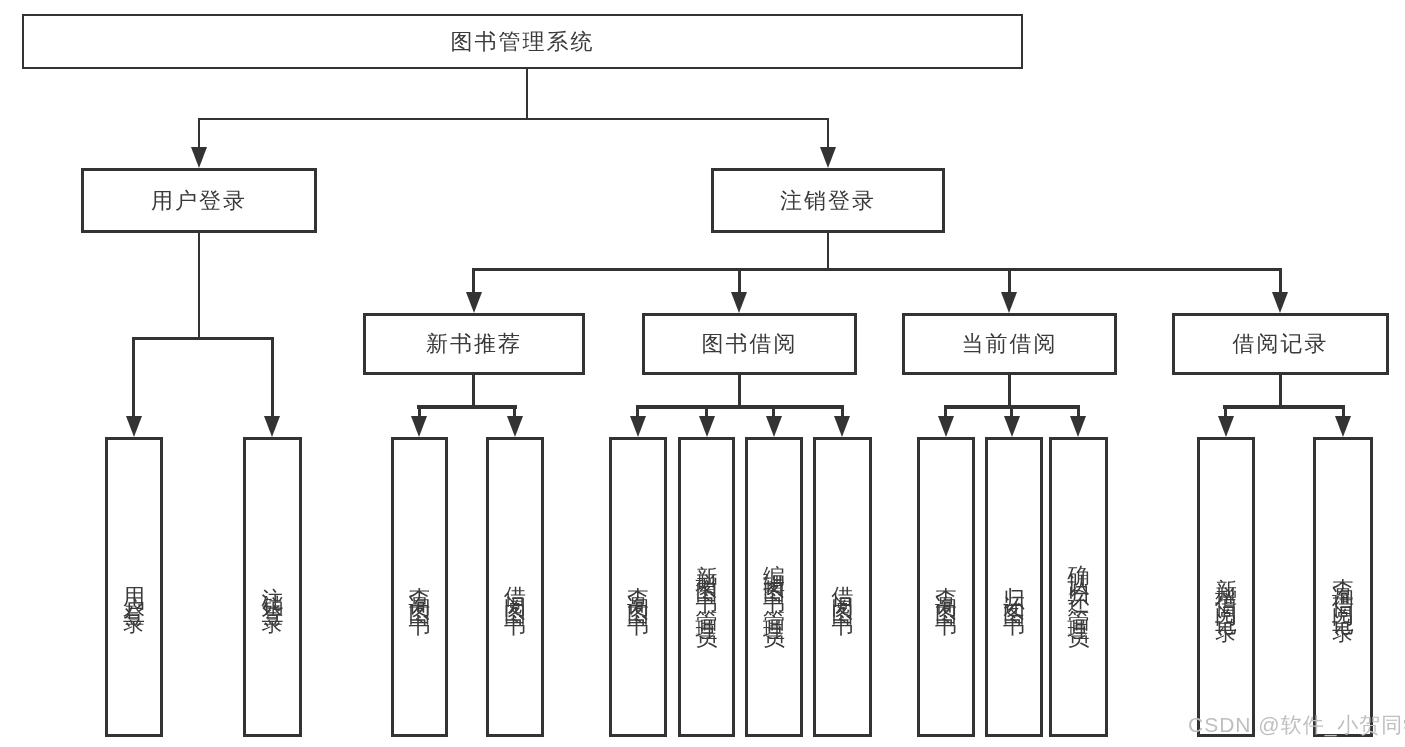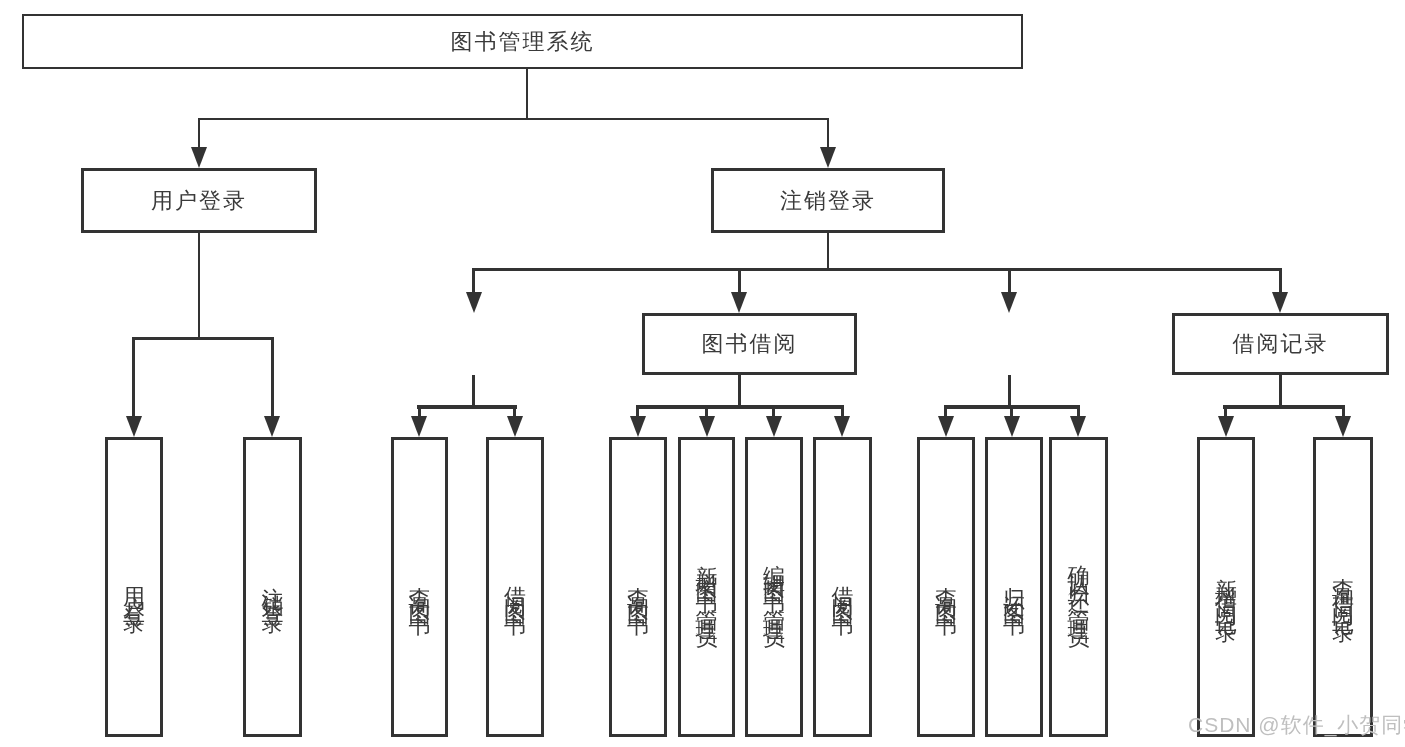--- a/index.html
+++ b/index.html
@@ -56,21 +56,23 @@
   <div class="ln" style="left:472px;top:268px;width:810px;height:3px;"></div>
   <div class="ln" style="left:472px;top:268px;width:3px;height:28px;"></div>
   <div class="arr" style="left:466px;top:292px;"></div>
   <div class="ln" style="left:738px;top:268px;width:3px;height:28px;"></div>
   <div class="arr" style="left:731px;top:292px;"></div>
   <div class="ln" style="left:1008px;top:268px;width:3px;height:28px;"></div>
   <div class="arr" style="left:1001px;top:292px;"></div>
   <div class="ln" style="left:1279px;top:268px;width:3px;height:28px;"></div>
   <div class="arr" style="left:1272px;top:292px;"></div>
 
+  <div class="box" style="left:363px;top:313px;width:222px;height:62px;">新书推荐</div>
   <div class="box" style="left:632px;top:313px;width:215px;height:62px;margin-left:10px;">图书借阅</div>
+  <div class="box" style="left:902px;top:313px;width:215px;height:62px;">当前借阅</div>
   <div class="box" style="left:1172px;top:313px;width:217px;height:62px;">借阅记录</div>
 
   <div class="ln" style="left:472px;top:375px;width:3px;height:32px;"></div>
   <div class="ln" style="left:417px;top:405px;width:100px;height:4px;"></div>
   <div class="ln" style="left:418px;top:405px;width:3px;height:16px;"></div>
   <div class="arr" style="left:411px;top:416px;"></div>
   <div class="ln" style="left:513px;top:405px;width:3px;height:16px;"></div>
   <div class="arr" style="left:507px;top:416px;"></div>
 
   <div class="ln" style="left:738px;top:375px;width:3px;height:32px;"></div>

